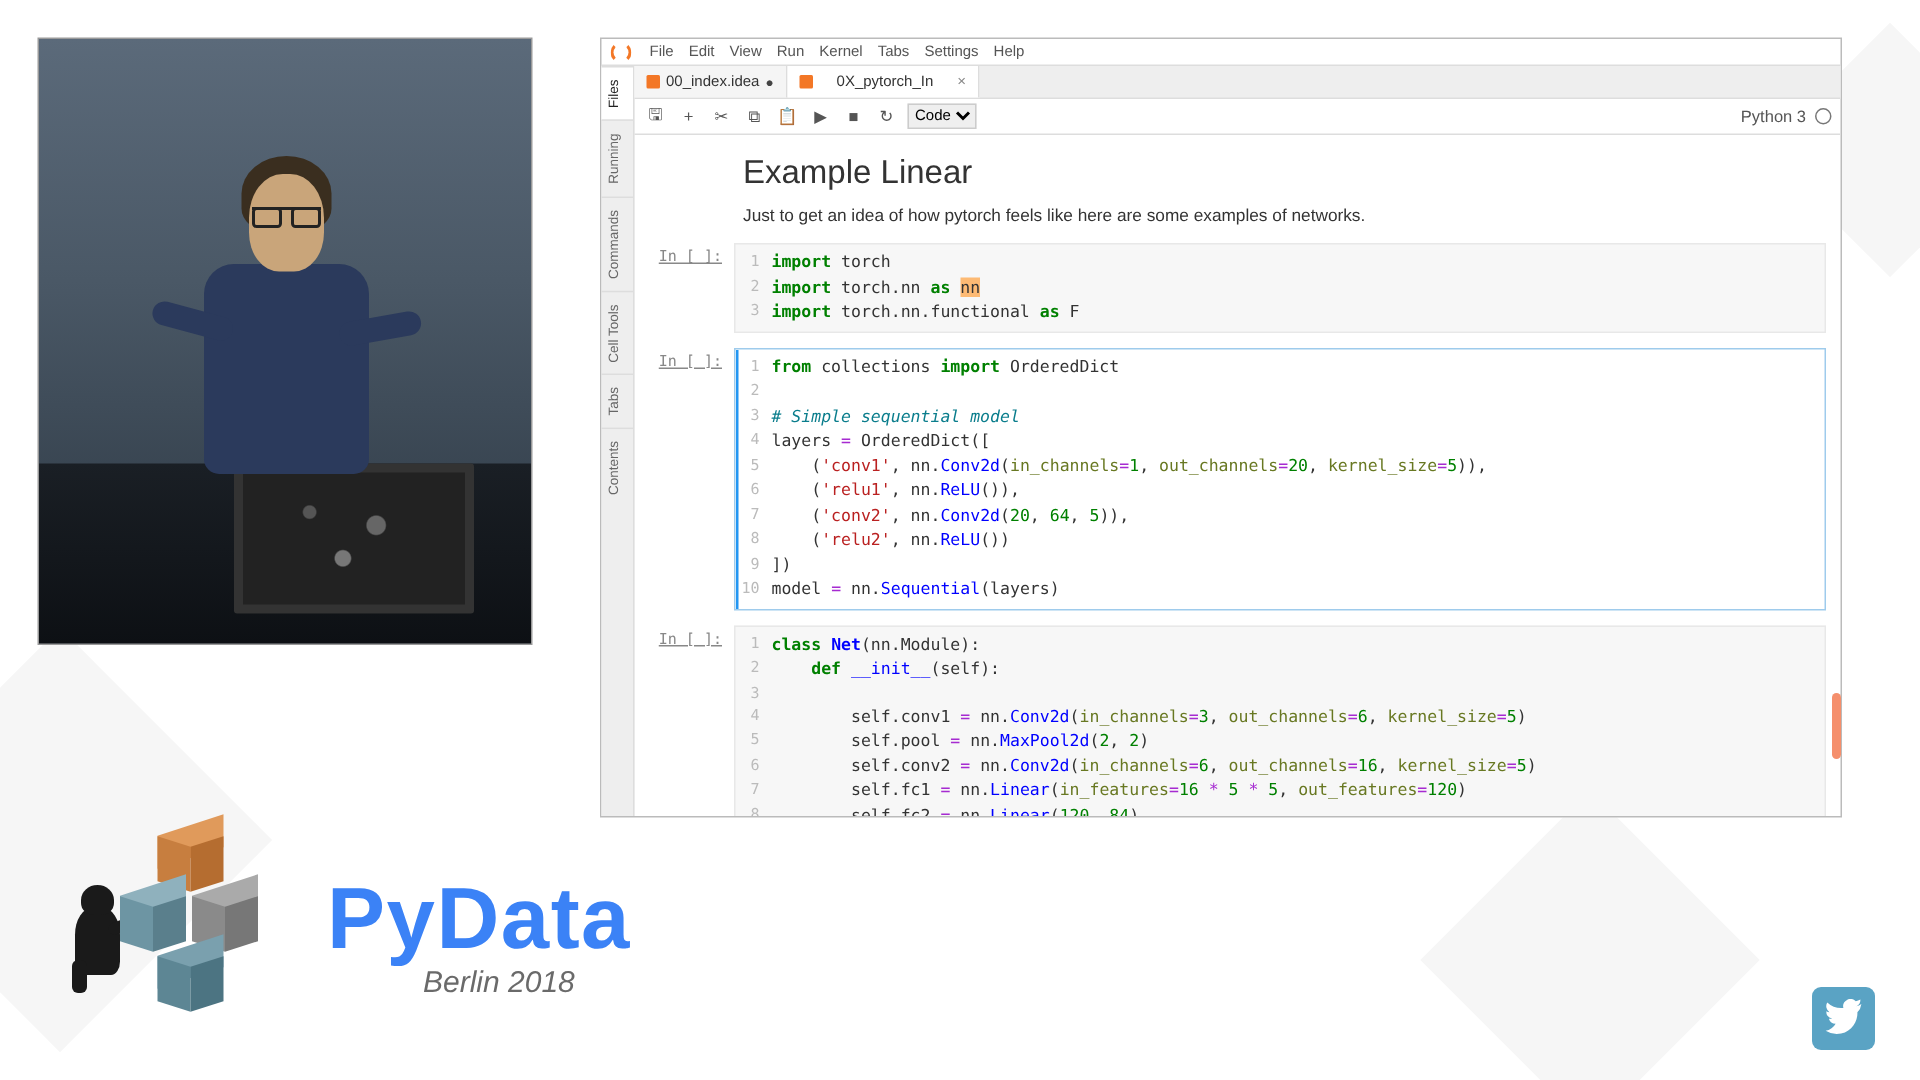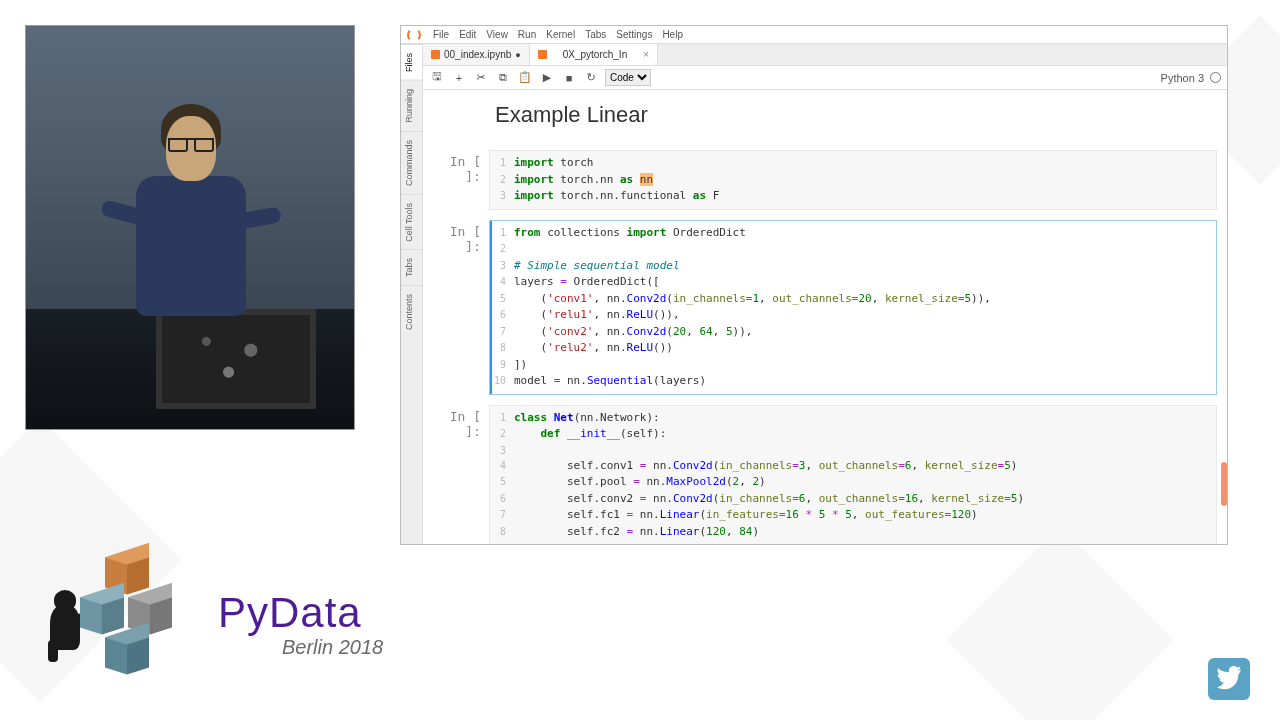--- a/index.html
+++ b/index.html
@@ -47,21 +47,21 @@
   .jl-toolbar .tbtn{width:16px;height:16px;display:flex;align-items:center;justify-content:center;cursor:pointer;color:#555;}
   .jl-toolbar select{font-size:10px;border:1px solid #ccc;height:17px;}
   .jl-toolbar .spacer{flex:1;}
   .jl-toolbar .kernel-ind{width:11px;height:11px;border:1px solid #777;border-radius:50%;}
   .jl-nb{flex:1;overflow:auto;padding:8px 0 0 0;}
   .md-cell{padding:4px 60px 10px 72px;}
   .md-cell h2{font-size:22px;font-weight:400;color:#333;margin-bottom:10px;}
   .md-cell p{font-size:11.5px;color:#333;}
   .code-cell{display:flex;padding:2px 10px 8px 6px;}
   .code-cell.active .code-body{border:1px solid #9ecbec;box-shadow:inset 2px 0 0 #2196f3;}
-  .prompt{width:60px;text-align:right;font-family:monospace;font-size:13px;color:#888;padding:4px 8px 0 0;flex-shrink:0;}
+  .prompt{width:60px;text-align:right;font-family:monospace;font-size:10px;color:#888;padding:4px 8px 0 0;flex-shrink:0;text-decoration:underline;}
   .code-body{flex:1;background:#f7f7f7;border:1px solid #e8e8e8;padding:4px 0;font-family:Menlo,Consolas,monospace;font-size:11px;line-height:1.5;}
   .code-cell.active .code-body{background:#fff;}
   .code-line{display:flex;}
   .lineno{width:24px;text-align:right;color:#bbb;padding-right:8px;flex-shrink:0;user-select:none;font-size:10px;}
   .code{white-space:pre;color:#333;}
   
   .k{color:#008000;font-weight:bold;}
   .s{color:#ba2121;} 
   .c{color:#0a7d8c;font-style:italic;} 
   .n{color:#333;}
@@ -83,21 +83,21 @@
   .c1{top:0;left:55px;} .c1 .top{background:#e09a5b;} .c1 .left{background:#c77e3f;} .c1 .right{background:#b56d30;}
   .c2{top:40px;left:30px;} .c2 .top{background:#8fb1bd;} .c2 .left{background:#6d95a3;} .c2 .right{background:#5a7f8c;}
   .c3{top:40px;left:78px;} .c3 .top{background:#aaa;} .c3 .left{background:#8a8a8a;} .c3 .right{background:#777;}
   .c4{top:80px;left:55px;} .c4 .top{background:#7aa0ae;} .c4 .left{background:#5d8694;} .c4 .right{background:#4c7482;}
   .bear{position:absolute;left:-10px;top:35px;width:55px;height:80px;}
   .bear-body{position:absolute;top:20px;left:10px;width:30px;height:45px;background:#1a1a1a;border-radius:40% 40% 20% 20%;}
   .bear-head{position:absolute;top:5px;left:14px;width:22px;height:20px;background:#1a1a1a;border-radius:50% 50% 40% 40%;}
   .bear-arm{position:absolute;top:28px;left:32px;width:20px;height:8px;background:#1a1a1a;border-radius:4px;transform:rotate(-20deg);}
   .bear-leg{position:absolute;top:55px;left:8px;width:10px;height:22px;background:#1a1a1a;border-radius:4px;}
   .brand-text{display:flex;flex-direction:column;}
-  .brand-name{font-size:42px;font-weight:400;color:#4c1d95;letter-spacing:1px;line-height:1;}
+  .brand-name{font-size:58px;font-weight:700;color:#3b82f6;letter-spacing:1px;line-height:1;}
   .brand-sub{font-size:20px;font-weight:300;color:#6a6a6a;font-style:italic;margin-left:64px;margin-top:2px;}
 
   
   .social{position:absolute;right:30px;bottom:20px;text-align:right;display:flex;align-items:center;gap:10px;}
   .social-text{display:flex;flex-direction:column;font-style:italic;font-size:22px;color:#5aa3c4;line-height:1.15;}
   .twitter{width:42px;height:42px;background:#5aa3c4;border-radius:6px;display:flex;align-items:center;justify-content:center;}
   .twitter svg{width:26px;height:26px;fill:#fff;}
 
   .scrollbar-ind{position:absolute;right:0;top:372px;width:6px;height:44px;background:#f58f6c;border-radius:3px;}
 </style>
@@ -136,21 +136,21 @@
         <div class="jl-sidetab">Running</div>
         <div class="jl-sidetab">Commands</div>
         <div class="jl-sidetab">Cell Tools</div>
         <div class="jl-sidetab">Tabs</div>
         <div class="jl-sidetab">Contents</div>
       </div>
     <div class="jl-main">
       <div class="jl-tabs" id="doctabs">
           <div class="jl-tab">
             <span class="nbicon"></span>
-            <span>00_index.ipynb</span>
+            <span>00_index.idea</span>
             <span class="dot">●</span>
           </div>
           <div class="jl-tab active">
             <span class="nbicon"></span>
             <span>0X_pytorch_In</span>
             <span class="close">×</span>
           </div>
         </div>
       <div class="jl-toolbar">
         <span class="tbtn">🖫</span>
@@ -162,20 +162,21 @@
         <span class="tbtn">■</span>
         <span class="tbtn">↻</span>
         <select><option>Code</option></select>
         <span class="spacer"></span>
         <span>Python 3</span>
         <span class="kernel-ind"></span>
       </div>
       <div class="jl-nb" style="position:relative">
         <div class="md-cell">
           <h2>Example Linear</h2>
+          <p>Just to get an idea of how pytorch feels like here are some examples of networks.</p>
         </div>
         <div id="cells">
             <div class="code-cell">
               <div class="prompt">In [ ]:</div>
               <div class="code-body">
                 <div class="code-line">
                   <span class="lineno">1</span>
                   <span class="code"><span class="k">import </span><span class="n">torch</span></span>
                 </div>
                 <div class="code-line">
@@ -231,21 +232,21 @@
                   <span class="lineno">10</span>
                   <span class="code"><span class="n">model </span><span class="o">= </span><span class="n">nn.</span><span class="nf">Sequential</span><span class="p">(layers)</span></span>
                 </div>
               </div>
             </div>
             <div class="code-cell">
               <div class="prompt">In [ ]:</div>
               <div class="code-body">
                 <div class="code-line">
                   <span class="lineno">1</span>
-                  <span class="code"><span class="k">class </span><span class="nc">Net</span><span class="p">(nn.Network):</span></span>
+                  <span class="code"><span class="k">class </span><span class="nc">Net</span><span class="p">(nn.Module):</span></span>
                 </div>
                 <div class="code-line">
                   <span class="lineno">2</span>
                   <span class="code"><span class="p">    </span><span class="k">def </span><span class="nf">__init__</span><span class="p">(</span><span class="n">self</span><span class="p">):</span></span>
                 </div>
                 <div class="code-line">
                   <span class="lineno">3</span>
                 </div>
                 <div class="code-line">
                   <span class="lineno">4</span>

